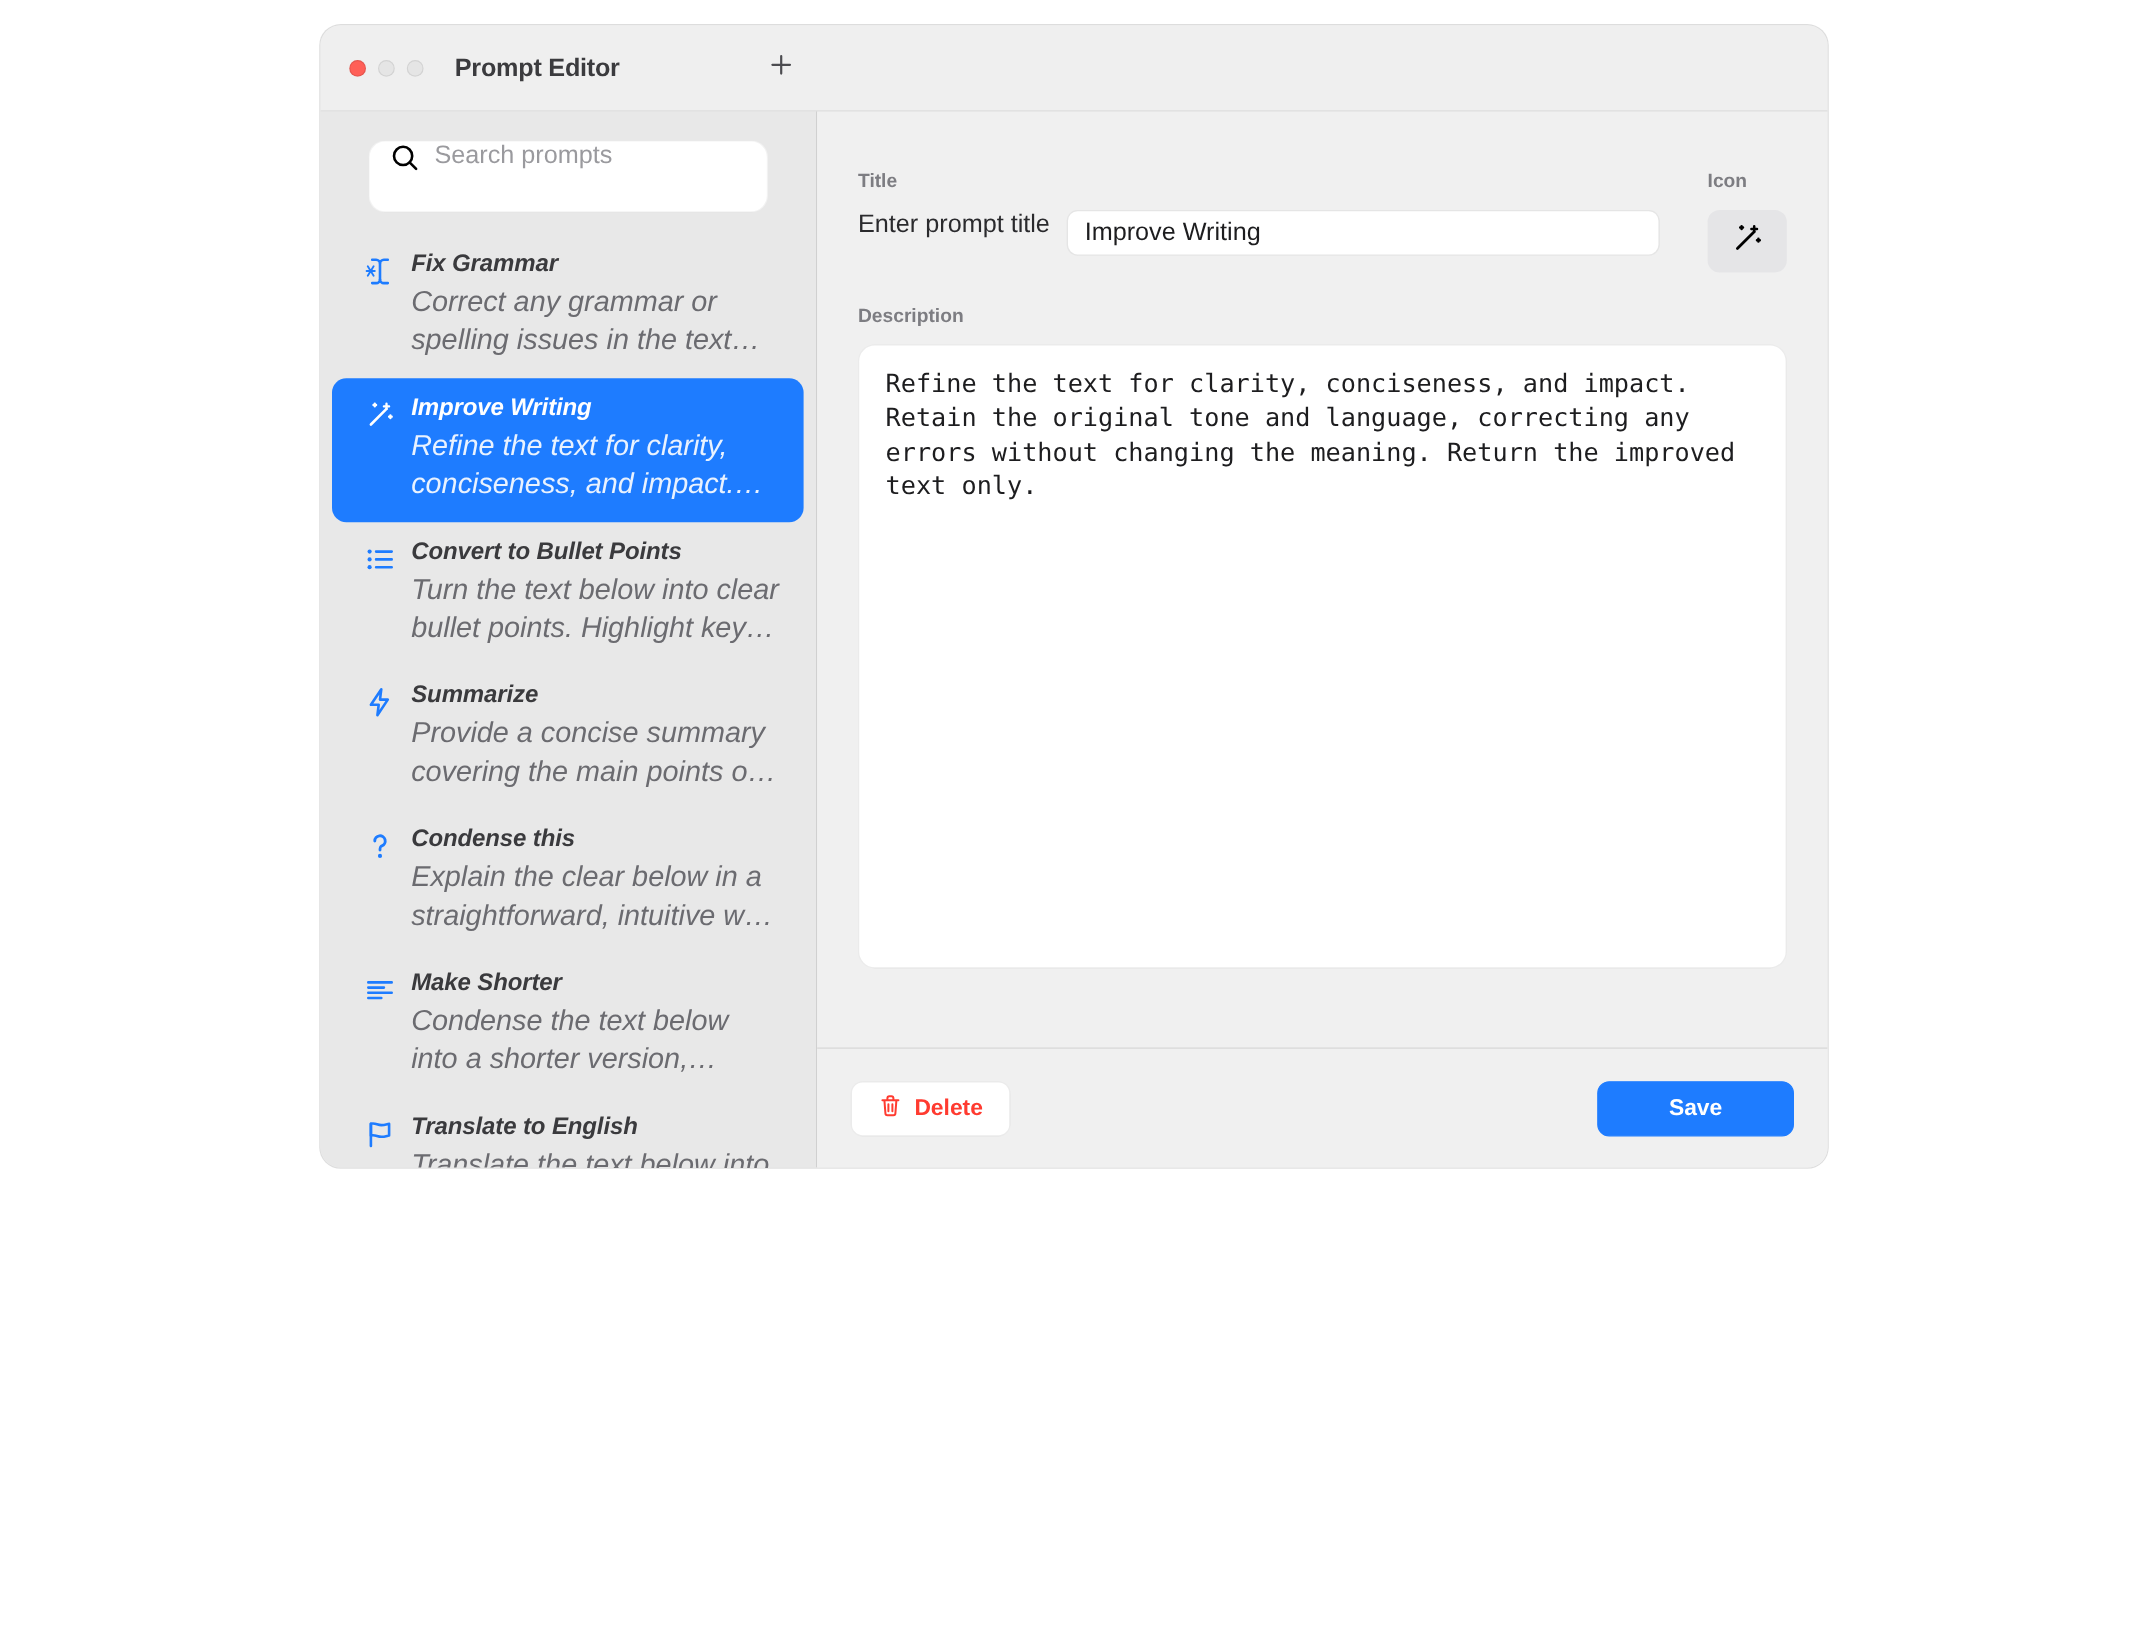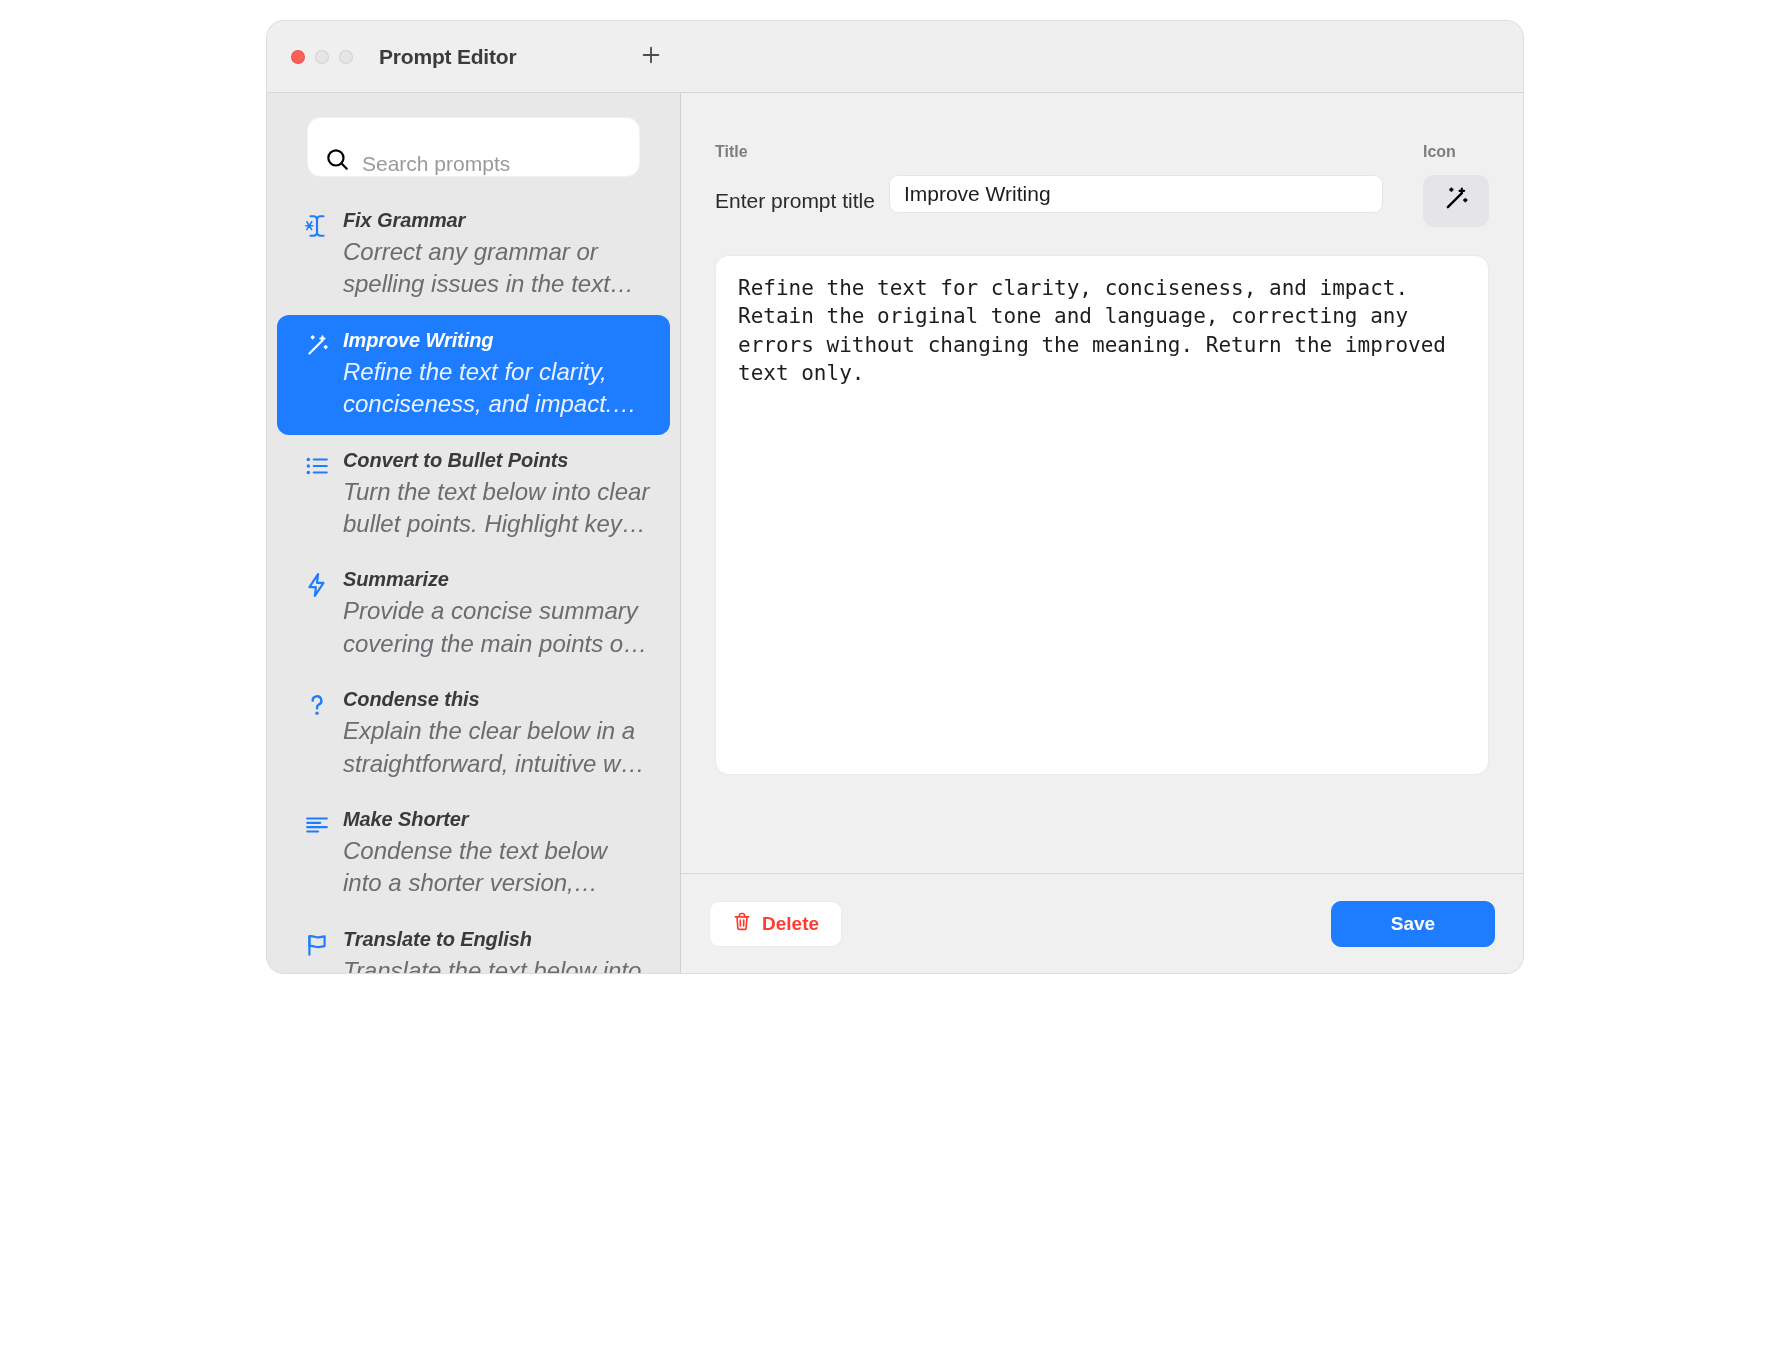--- a/index.html
+++ b/index.html
@@ -59,21 +59,21 @@
     width: 414px;
     background: #e8e8e8;
     border-right: 1px solid rgba(0,0,0,0.10);
     display: flex; flex-direction: column;
     padding: 24px 10px 0 10px;
     overflow: hidden;
   }
   .search-wrap { padding: 0 30px 12px 30px; }
   .search {
     height: 60px; background: #fff; border-radius: 14px;
-    display:flex; align-items:flex-end; padding: 0 16px;
+    display:flex; align-items:flex-start; padding: 0 16px;
     border: 1px solid rgba(0,0,0,0.05);
   }
   .search svg { width:26px; height:26px; stroke:#8a8a8e; }
   .search input {
     flex:1; border:none; outline:none; background:transparent;
     font-size: 21px; color:#5a5a5e; margin-left: 12px;
   }
   .search input::placeholder { color:#9a9a9e; }
 
   .list { flex:1; overflow-y:auto; padding: 6px 0 30px 0; }
@@ -109,21 +109,21 @@
   
   .main {
     flex:1; background:#f0f0f0; display:flex; flex-direction:column; min-width:0;
   }
   .form { flex:1; padding: 50px 34px 0 34px; overflow:auto; }
 
   .row-title-icon { display:flex; align-items:flex-start; gap: 40px; }
   .field { flex:1; }
   .label { font-size: 16px; font-weight: 700; color:#7d7d82; margin-bottom: 14px; }
 
-  .title-row { display:flex; align-items:flex-end; gap: 14px; }
+  .title-row { display:flex; align-items:flex-start; gap: 14px; }
   .title-caption { font-size: 21px; color:#2a2a2d; white-space:nowrap; }
   .title-input {
     flex:1; height: 38px; border-radius: 9px; background:#fff;
     border: 1px solid rgba(0,0,0,0.10);
     padding: 0 14px; font-size: 21px; color:#1d1d1f;
   }
 
   .icon-box {
     width: 66px; height: 52px; border-radius: 10px; background:#e5e5e7;
     display:flex; align-items:center; justify-content:center; cursor:pointer;
@@ -333,20 +333,21 @@
             <div class="label">Icon</div>
             <div class="icon-box">
               <span><svg viewBox="0 0 24 24">
                     <use href="#ic-wand"></use>
                   </svg></span>
             </div>
           </div>
         </div>
 
         <div class="field desc-field">
+          <div class="label">Description</div>
           <textarea class="desc-area" style="">Refine the text for clarity, conciseness, and impact. Retain the original tone and language, correcting any errors without changing the meaning. Return the improved text only.</textarea>
         </div>
       </div>
 
       <div class="footer">
         <button class="btn btn-delete">
           <span><svg viewBox="0 0 24 24">
                 <use href="#ic-trash"></use>
               </svg></span>
           <span>Delete</span>

